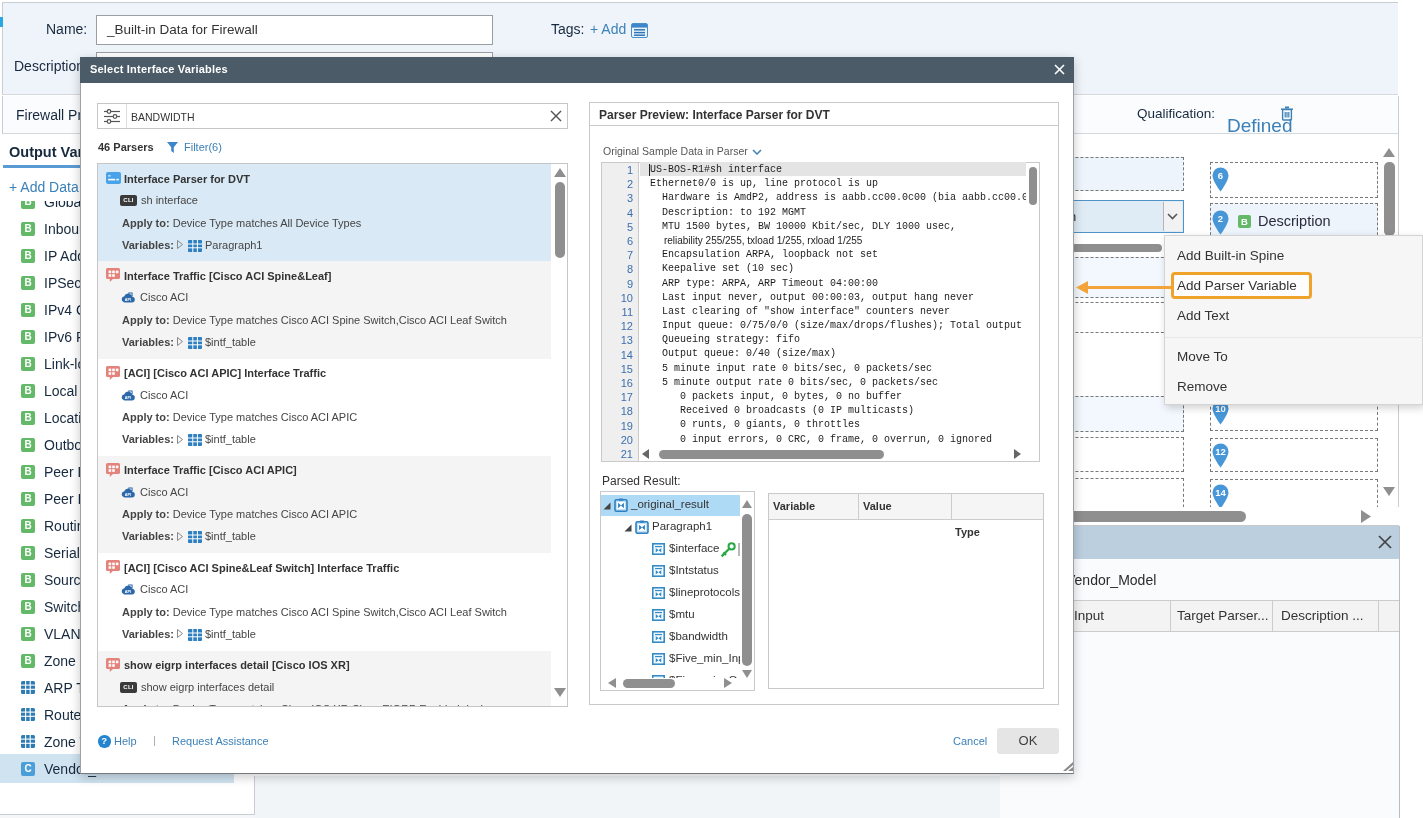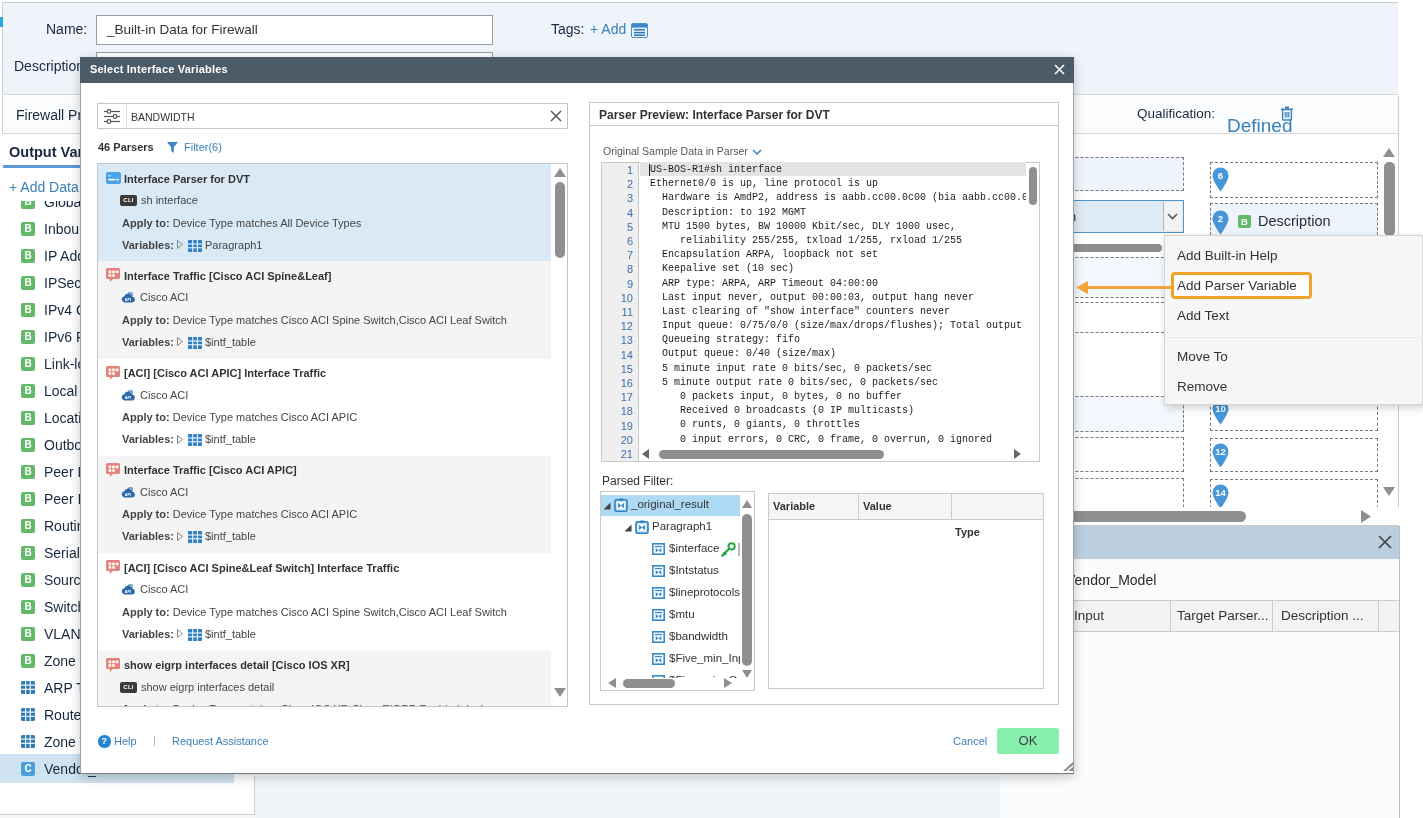--- a/index.html
+++ b/index.html
@@ -413,21 +413,21 @@
 <div class="a" style="left:602px;top:405.4px;width:31px;text-align:right;font-size:11px;color:#3c6fad;">18</div>
 <div class="a" style="left:602px;top:419.6px;width:31px;text-align:right;font-size:11px;color:#3c6fad;">19</div>
 <div class="a" style="left:602px;top:433.8px;width:31px;text-align:right;font-size:11px;color:#3c6fad;">20</div>
 <div class="a" style="left:602px;top:448.0px;width:31px;text-align:right;font-size:11px;color:#3c6fad;">21</div>
 <div class="a" style="left:650px;top:163px;width:376px;height:283px;overflow:hidden;">
 <div style="height:14.2px;white-space:pre;font-family:'Liberation Mono',monospace;font-size:10px;color:#1c1c1c;line-height:14.2px;">US-BOS-R1#sh interface</div>
       <div style="height:14.2px;white-space:pre;font-family:'Liberation Mono',monospace;font-size:10px;color:#1c1c1c;line-height:14.2px;">Ethernet0/0 is up, line protocol is up</div>
       <div style="height:14.2px;white-space:pre;font-family:'Liberation Mono',monospace;font-size:10px;color:#1c1c1c;line-height:14.2px;">  Hardware is AmdP2, address is aabb.cc00.0c00 (bia aabb.cc00.0c00)</div>
       <div style="height:14.2px;white-space:pre;font-family:'Liberation Mono',monospace;font-size:10px;color:#1c1c1c;line-height:14.2px;">  Description: to 192 MGMT</div>
       <div style="height:14.2px;white-space:pre;font-family:'Liberation Mono',monospace;font-size:10px;color:#1c1c1c;line-height:14.2px;">  MTU 1500 bytes, BW 10000 Kbit/sec, DLY 1000 usec,</div>
-      <div style="height:14.2px;white-space:pre;font-family:Liberation Mono, monospace;font-size:10px;color:#1c1c1c;line-height:14.2px;">     reliability 255/255, txload 1/255, rxload 1/255</div>
+      <div style="height:14.2px;white-space:pre;font-family:Liberation Sans, sans-serif;font-size:10px;color:#1c1c1c;line-height:14.2px;">     reliability 255/255, txload 1/255, rxload 1/255</div>
       <div style="height:14.2px;white-space:pre;font-family:'Liberation Mono',monospace;font-size:10px;color:#1c1c1c;line-height:14.2px;">  Encapsulation ARPA, loopback not set</div>
       <div style="height:14.2px;white-space:pre;font-family:'Liberation Mono',monospace;font-size:10px;color:#1c1c1c;line-height:14.2px;">  Keepalive set (10 sec)</div>
       <div style="height:14.2px;white-space:pre;font-family:'Liberation Mono',monospace;font-size:10px;color:#1c1c1c;line-height:14.2px;">  ARP type: ARPA, ARP Timeout 04:00:00</div>
       <div style="height:14.2px;white-space:pre;font-family:'Liberation Mono',monospace;font-size:10px;color:#1c1c1c;line-height:14.2px;">  Last input never, output 00:00:03, output hang never</div>
       <div style="height:14.2px;white-space:pre;font-family:'Liberation Mono',monospace;font-size:10px;color:#1c1c1c;line-height:14.2px;">  Last clearing of "show interface" counters never</div>
       <div style="height:14.2px;white-space:pre;font-family:'Liberation Mono',monospace;font-size:10px;color:#1c1c1c;line-height:14.2px;">  Input queue: 0/75/0/0 (size/max/drops/flushes); Total output d</div>
       <div style="height:14.2px;white-space:pre;font-family:'Liberation Mono',monospace;font-size:10px;color:#1c1c1c;line-height:14.2px;">  Queueing strategy: fifo</div>
       <div style="height:14.2px;white-space:pre;font-family:'Liberation Mono',monospace;font-size:10px;color:#1c1c1c;line-height:14.2px;">  Output queue: 0/40 (size/max)</div>
       <div style="height:14.2px;white-space:pre;font-family:'Liberation Mono',monospace;font-size:10px;color:#1c1c1c;line-height:14.2px;">  5 minute input rate 0 bits/sec, 0 packets/sec</div>
       <div style="height:14.2px;white-space:pre;font-family:'Liberation Mono',monospace;font-size:10px;color:#1c1c1c;line-height:14.2px;">  5 minute output rate 0 bits/sec, 0 packets/sec</div>
@@ -438,21 +438,21 @@
 </div>
 <div class="a" style="left:648.5px;top:163.5px;width:1.5px;height:12px;background:#222;"></div>
 <div class="a" style="left:1029px;top:167px;width:8px;height:38px;background:#8f8f8f;border-radius:4px;"></div>
 <svg class="a" style="left:642px;top:449px;" width="7" height="10" viewBox="0 0 7 10">
 <polygon points="7,0 0,5 7,10" fill="#666"></polygon>
     </svg>
 <div class="a" style="left:659px;top:449.5px;width:225px;height:9px;background:#8f8f8f;border-radius:5px;"></div>
 <svg class="a" style="left:1014px;top:449px;" width="7" height="10" viewBox="0 0 7 10">
 <polygon points="0,0 7,5 0,10" fill="#666"></polygon>
     </svg>
-<div class="a" style="left:602px;top:474px;font-size:12px;color:#333;">Parsed Filter:</div>
+<div class="a" style="left:602px;top:474px;font-size:12px;color:#333;">Parsed Result:</div>
 <div class="a" style="left:600px;top:491px;width:155px;height:200px;border:1px solid #c9c9c9;background:#fff;overflow:hidden;"></div>
 <div class="a" style="left:601px;top:494.5px;width:139px;height:21px;background:#aedaf5;"></div>
 <div class="a" style="left:601px;top:492px;width:139px;height:186px;overflow:hidden;">
 <svg class="a" style="left:2px;top:10.0px;" width="8" height="8" viewBox="0 0 8 8">
 <polygon points="7.5,0.5 7.5,7.5 0.5,7.5" fill="#444"></polygon>
       </svg>
 <svg class="a" style="left:13px;top:6.0px;" width="14" height="14" viewBox="0 0 14 14">
 <rect x="1" y="1.8" width="12" height="11.4" rx="1.5" fill="#bfe0f5" stroke="#2e7fc1" stroke-width="1.6"></rect>
 <rect x="4.6" y="0.4" width="4.8" height="2.4" rx="1" fill="#2e7fc1"></rect>
 <rect x="3.2" y="4" width="7.6" height="7" fill="#fff"></rect>
@@ -537,28 +537,28 @@
 <div class="a" style="left:858px;top:494px;width:1px;height:26px;background:#ccc;"></div>
 <div class="a" style="left:951px;top:494px;width:1px;height:26px;background:#ccc;"></div>
 <div class="a" style="left:773px;top:500px;font-size:11px;font-weight:bold;color:#333;">Variable</div>
 <div class="a" style="left:863px;top:500px;font-size:11px;font-weight:bold;color:#333;">Value</div>
 <div class="a" style="left:955px;top:500px;font-size:11px;font-weight:bold;color:#333;margin-top:26px;">Type</div>
 <div class="a" style="left:98px;top:735px;width:12.5px;height:12.5px;border-radius:50%;background:#2385cf;color:#fff;font-size:9.5px;font-weight:bold;text-align:center;line-height:12.5px;">?</div>
 <div class="a blu" style="left:114px;top:735px;font-size:11px;">Help</div>
 <div class="a" style="left:153px;top:734px;font-size:11.5px;color:#aaa;">|</div>
 <div class="a blu" style="left:172px;top:735px;font-size:11px;">Request Assistance</div>
 <div class="a blu" style="left:953px;top:735px;font-size:11px;">Cancel</div>
-<div class="a" style="left:997px;top:728px;width:62px;height:26px;background:#86efac;border-radius:3px;color:#3f3f3f;font-size:13px;text-align:center;line-height:26px;">OK</div>
+<div class="a" style="left:997px;top:728px;width:62px;height:26px;background:#e5e5e5;border-radius:3px;color:#3f3f3f;font-size:13px;text-align:center;line-height:26px;">OK</div>
 <svg class="a" style="left:1063px;top:762px;" width="10" height="9" viewBox="0 0 10 9">
 <polygon points="10,0 10,9 0,9" fill="#8a8a8a"></polygon>
 <polygon points="10,3 10,9 3,9" fill="#fff"></polygon>
 <polygon points="10,5 10,9 5,9" fill="#8a8a8a"></polygon>
     </svg>
 <div class="a" style="left:1164px;top:235px;width:259px;height:170px;background:#f6f6f6;border:1px solid #d4d4d4;box-shadow:2px 3px 8px rgba(0,0,0,0.18);"></div>
-<div class="a" style="left:1177px;top:248.0px;font-size:13.5px;color:#333;z-index:5;">Add Built-in Help</div>
+<div class="a" style="left:1177px;top:248.0px;font-size:13.5px;color:#333;z-index:5;">Add Built-in Spine</div>
 <div class="a" style="left:1177px;top:278.0px;font-size:13.5px;color:#333;z-index:5;">Add Parser Variable</div>
 <div class="a" style="left:1177px;top:308.0px;font-size:13.5px;color:#333;z-index:5;">Add Text</div>
 <div class="a" style="left:1177px;top:349.0px;font-size:13.5px;color:#333;z-index:5;">Move To</div>
 <div class="a" style="left:1177px;top:379.0px;font-size:13.5px;color:#333;z-index:5;">Remove</div>
 <div class="a" style="left:1165px;top:337px;width:258px;height:1px;background:#e8e8e8;"></div>
 <div class="a" style="left:1171px;top:272px;width:141px;height:27px;background:#fdfdfd;border:3px solid #f0a32a;border-radius:4px;"></div>
 <div class="a" style="left:1086px;top:286px;width:85px;height:2.5px;background:#f2a33a;"></div>
 <svg class="a" style="left:1076px;top:281px;" width="12" height="13" viewBox="0 0 12 13">
 <polygon points="0,6.5 12,0 12,13" fill="#f2a33a"></polygon>
     </svg>

